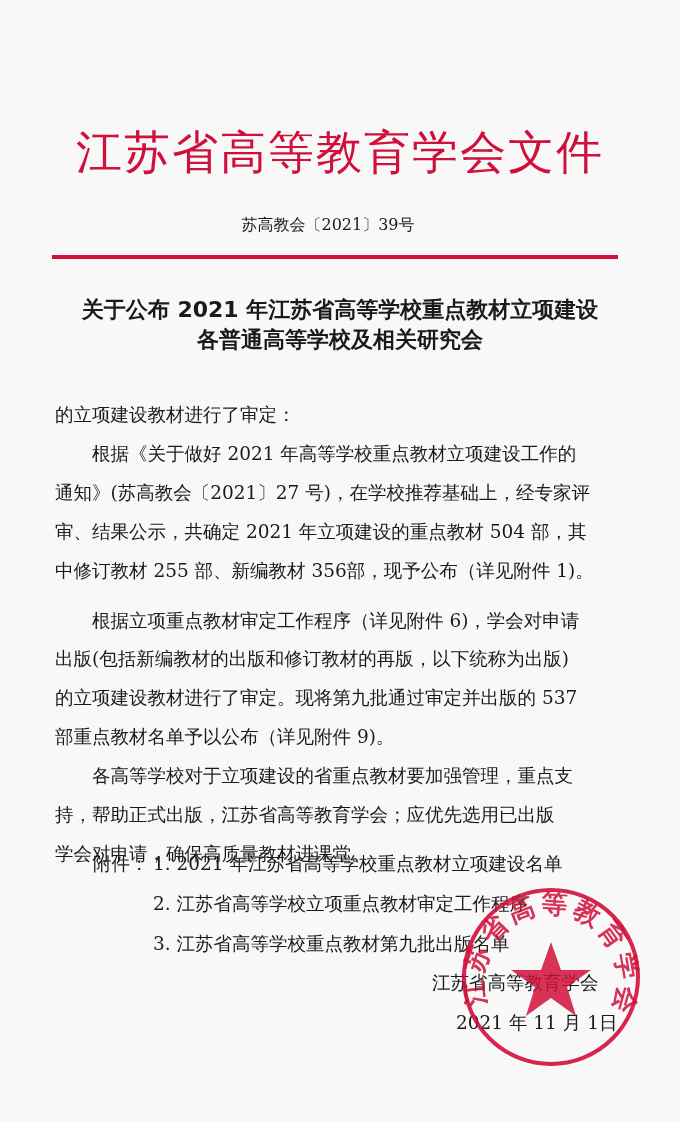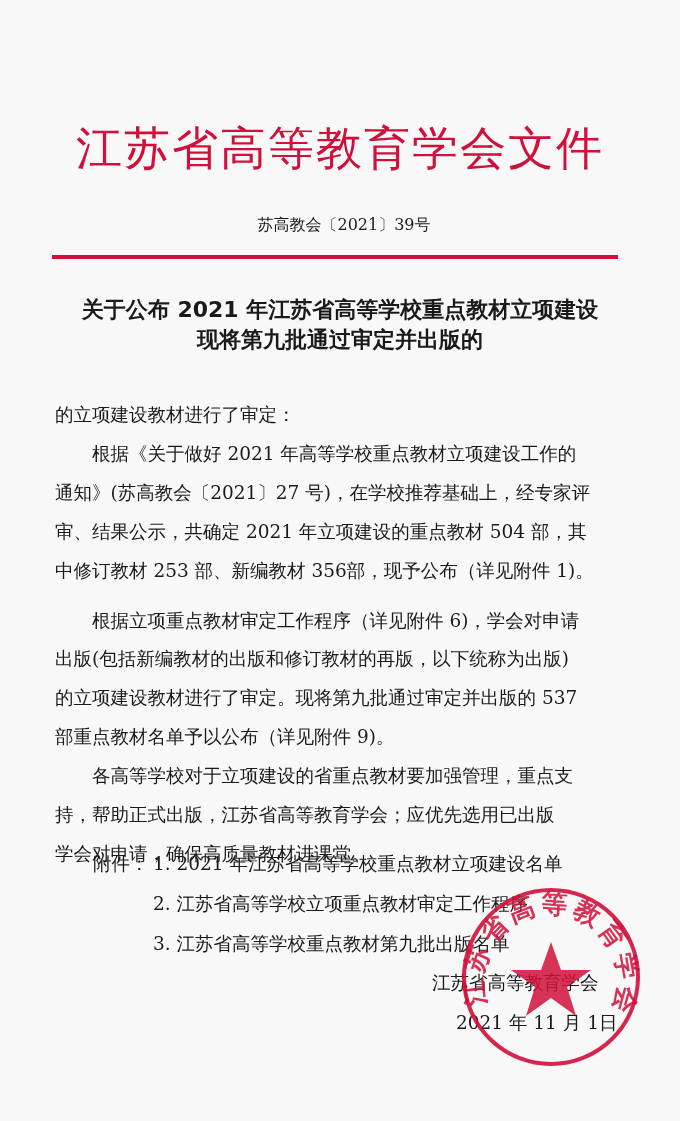--- a/index.html
+++ b/index.html
@@ -1,43 +1,43 @@
 <!DOCTYPE html>
 <html><head>
 <meta charset="utf-8">
 <style>
   html, body { margin:0; padding:0; }
   body { width:680px; height:1121px; background:#f8f8f9; position:relative; overflow:hidden;
          font-family:"DejaVu Serif","Liberation Serif",serif; color:#1a1a1a; }
   .abs { position:absolute; }
   .doc-title { left:0; width:680px; top:122px; text-align:center; color:#d0103a;
-               font-family:Liberation Mono, monospace; font-size:46px; letter-spacing:2px; line-height:60px; }
-  .doc-number { left:0; width:656px; top:213px; text-align:center; font-size:16px; line-height:24px;margin-left:16px; }
+               font-family:Liberation Sans, sans-serif; font-size:46px; letter-spacing:2px; line-height:60px; }
+  .doc-number { left:0; width:656px; top:213px; text-align:center; font-size:16px; line-height:24px; }
   .red-rule { left:52px; width:566px; top:255px; height:4px; background:#d0103a; }
   .heading { left:0; width:680px; text-align:center; font-family:"DejaVu Sans","Liberation Sans",sans-serif;
              font-weight:bold; font-size:22px; line-height:28px; }
   .h1 { top:296px; } .h2 { top:326px; }
   .line { left:55px; width:570px; font-size:18.5px; line-height:26px; white-space:nowrap; }
   .stamp { left:460px; top:886px; width:182px; height:182px; }
 </style>
 </head>
 <body>
 
 <div class="abs doc-title">江苏省高等教育学会文件</div>
 <div class="abs doc-number">苏高教会〔2021〕39号</div>
 <div class="abs red-rule"></div>
 
 <div class="abs heading h1">关于公布 2021 年江苏省高等学校重点教材立项建设</div>
-<div class="abs heading h2">现将第九批通过审定并出版的</div>
+<div class="abs heading h2">各普通高等学校及相关研究会</div>
 
 <div class="abs line" style="top:402px">的立项建设教材进行了审定：</div>
 <div class="abs line" style="top:441px">　　根据《关于做好 2021 年高等学校重点教材立项建设工作的</div>
 <div class="abs line" style="top:480px">通知》(苏高教会〔2021〕27 号)，在学校推荐基础上，经专家评</div>
 <div class="abs line" style="top:519px">审、结果公示，共确定 2021 年立项建设的重点教材 504 部，其</div>
-<div class="abs line" style="top:558px">中修订教材 253 部、新编教材 356部，现予公布（详见附件 1)。</div>
+<div class="abs line" style="top:558px">中修订教材 255 部、新编教材 356部，现予公布（详见附件 1)。</div>
 <div class="abs line" style="top:608px">　　根据立项重点教材审定工作程序（详见附件 6)，学会对申请</div>
 <div class="abs line" style="top:646px">出版(包括新编教材的出版和修订教材的再版，以下统称为出版)</div>
 <div class="abs line" style="top:685px">的立项建设教材进行了审定。现将第九批通过审定并出版的 537</div>
 <div class="abs line" style="top:724px">部重点教材名单予以公布（详见附件 9)。</div>
 <div class="abs line" style="top:763px">　　各高等学校对于立项建设的省重点教材要加强管理，重点支</div>
 <div class="abs line" style="top:802px">持，帮助正式出版，江苏省高等教育学会；应优先选用已出版</div>
 <div class="abs line" style="top:841px">学会对申请，确保高质量教材进课堂。</div>
 
 <div class="abs line" style="top:851px;left:93px;width:60px">附件：</div>
 <div class="abs line" style="top:851px;left:153px">1. 2021 年江苏省高等学校重点教材立项建设名单</div>

